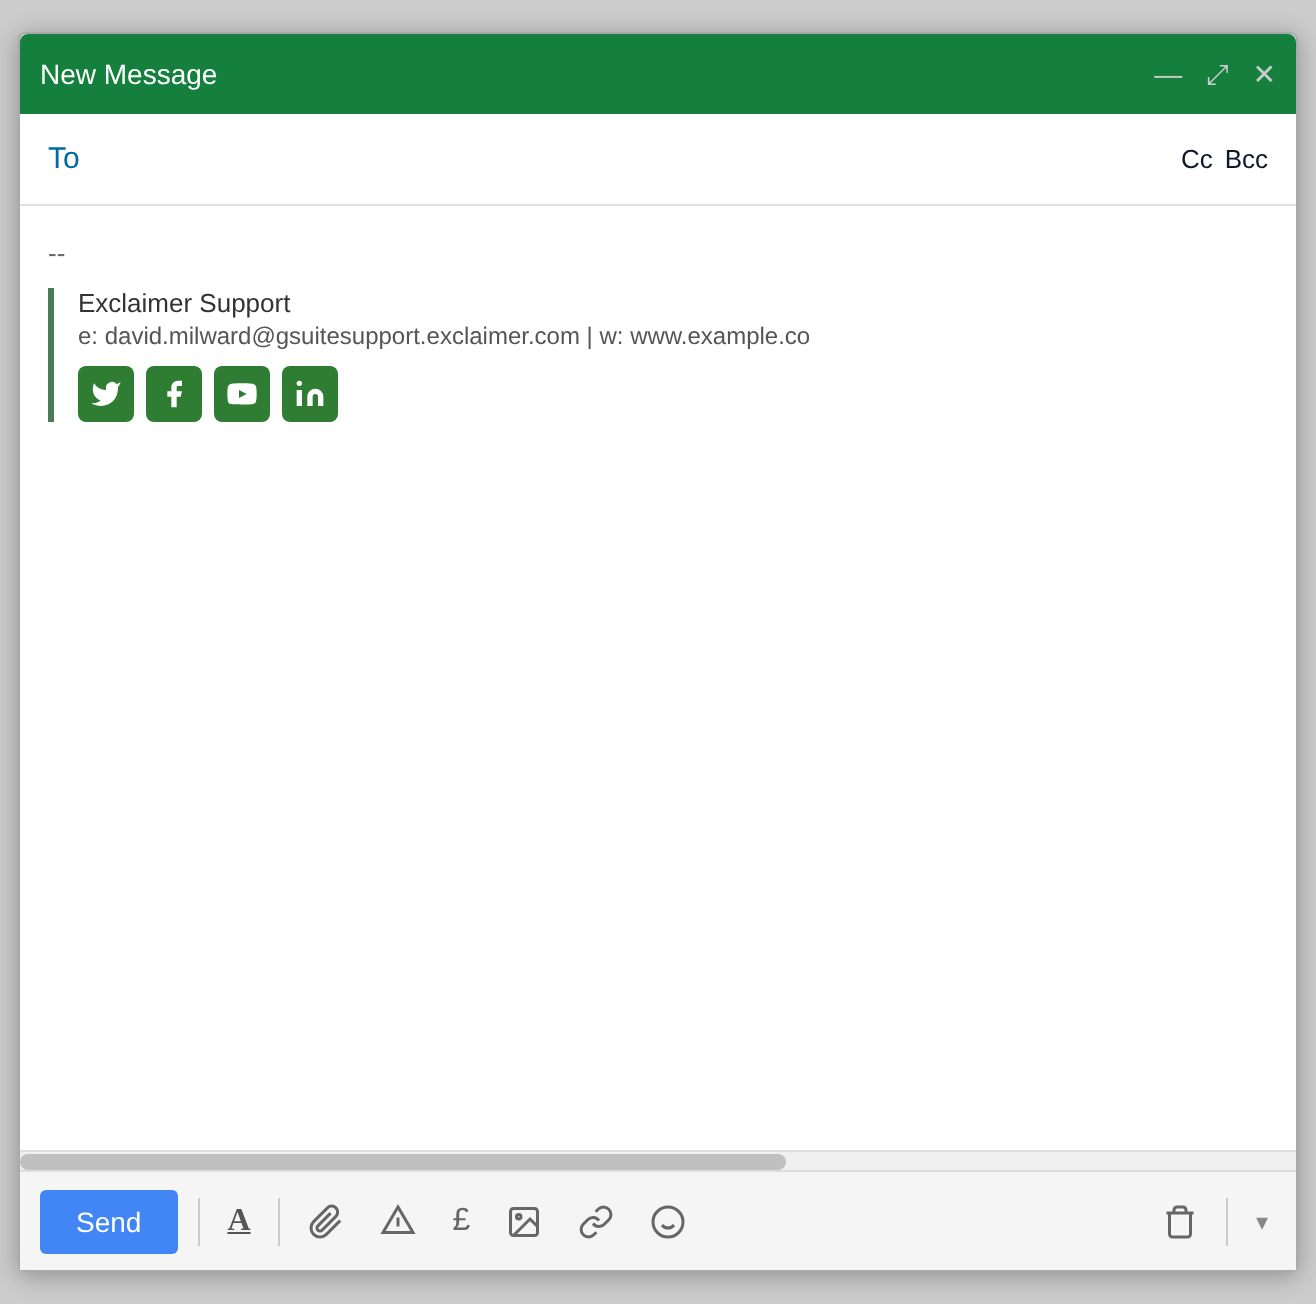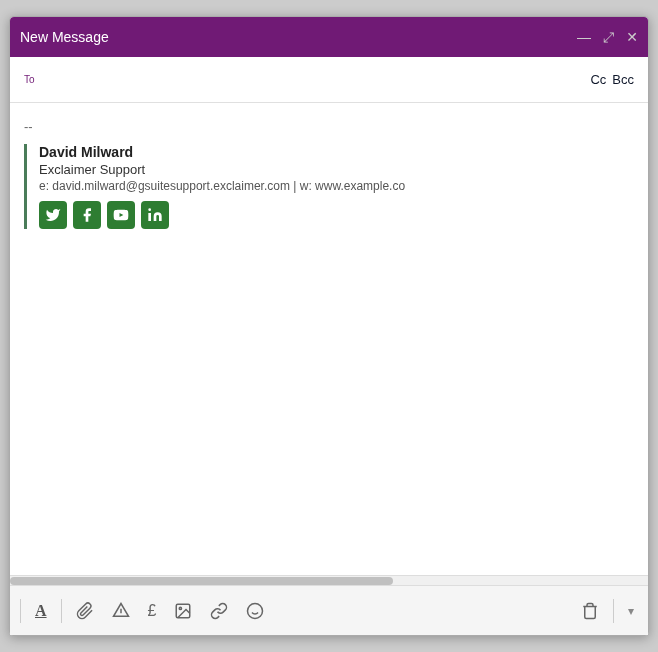--- a/index.html
+++ b/index.html
@@ -16,21 +16,21 @@
       width: 640px;
       height: 620px;
       border: 1px solid #aaa;
       border-radius: 4px;
       display: flex;
       flex-direction: column;
       background: #fff;
       box-shadow: 0 2px 12px rgba(0,0,0,0.3);
     }
     .titlebar {
-      background: #701a75;
+      background: #15803d;
       color: #fff;
       display: flex;
       align-items: center;
       justify-content: space-between;
       padding: 0 10px;
       height: 40px;
       border-radius: 4px 4px 0 0;
       flex-shrink: 0;
     }
     .titlebar-title {
@@ -50,22 +50,22 @@
     }
     .to-row {
       display: flex;
       align-items: center;
       padding: 0 14px;
       height: 46px;
       border-bottom: 1px solid #e0e0e0;
       flex-shrink: 0;
     }
     .to-label {
-      color: #701a75;
-      font-size: 10px;
+      color: #0369a1;
+      font-size: 15px;
       min-width: 30px;
     }
     .to-input {
       flex: 1;
       border: none;
       outline: none;
       font-size: 14px;
       padding: 0 8px;
     }
     .cc-bcc {
@@ -225,21 +225,20 @@
     <div class="cc-bcc">
       <span>Cc</span>
       <span>Bcc</span>
     </div>
   </div>
 
 
   <div class="body-area">
     <div class="dash-line">--</div>
     <div class="signature">
-      <div class="sig-name">David Milward</div>
       <div class="sig-company">Exclaimer Support</div>
       <div class="sig-contact">e: david.milward@gsuitesupport.exclaimer.com  |  w: www.example.co</div>
       <div class="sig-icons">
         <div class="social-icon">
           <svg width="16" height="16" viewBox="0 0 24 24" fill="white">
             <path d="M23 3a10.9 10.9 0 01-3.14 1.53A4.48 4.48 0 0012 8v1A10.66 10.66 0 013 4s-4 9 5 13a11.64 11.64 0 01-7 2c9 5 20 0 20-11.5a4.5 4.5 0 00-.08-.83A7.72 7.72 0 0023 3z"></path>
           </svg>
         </div>
         <div class="social-icon">
           <svg width="16" height="16" viewBox="0 0 24 24" fill="white">
@@ -261,20 +260,21 @@
         </div>
       </div>
     </div>
   </div>
 
   <div class="scrollbar-row">
     <div class="scrollbar-thumb"></div>
   </div>
 
   <div class="toolbar">
+    <button class="send-btn">Send</button>
     <div class="toolbar-divider"></div>
     <div class="toolbar-icon">
       <span class="font-a">A</span>
     </div>
     <div class="toolbar-divider"></div>
     <div class="toolbar-icon">
       <svg width="18" height="18" viewBox="0 0 24 24" fill="none" stroke="#666" stroke-width="2">
         <path d="M21.44 11.05l-9.19 9.19a6 6 0 01-8.49-8.49l9.19-9.19a4 4 0 015.66 5.66l-9.2 9.19a2 2 0 01-2.83-2.83l8.49-8.48"></path>
       </svg>
     </div>

